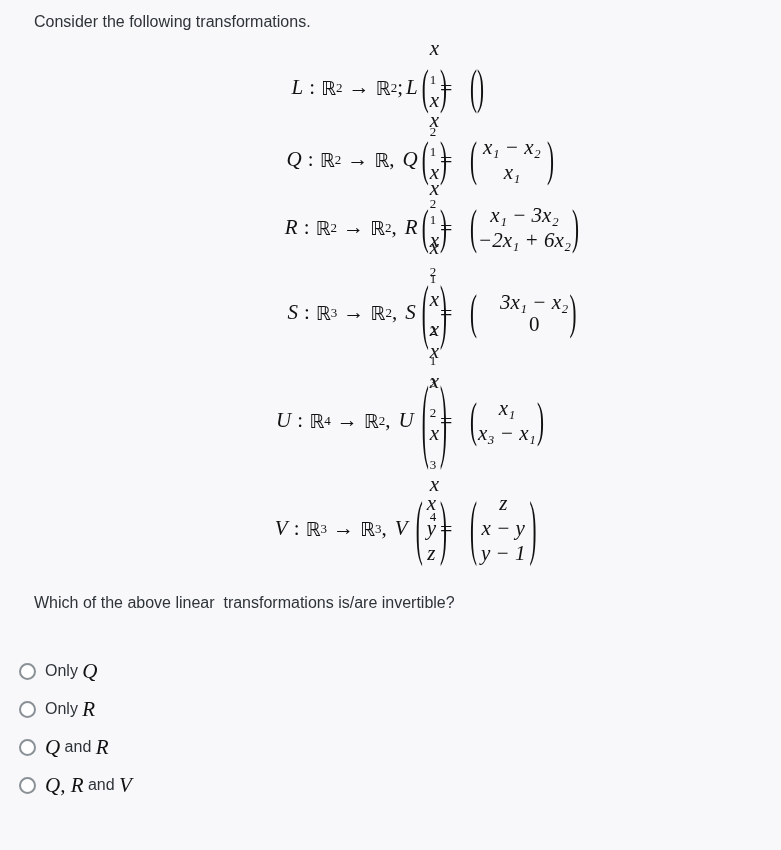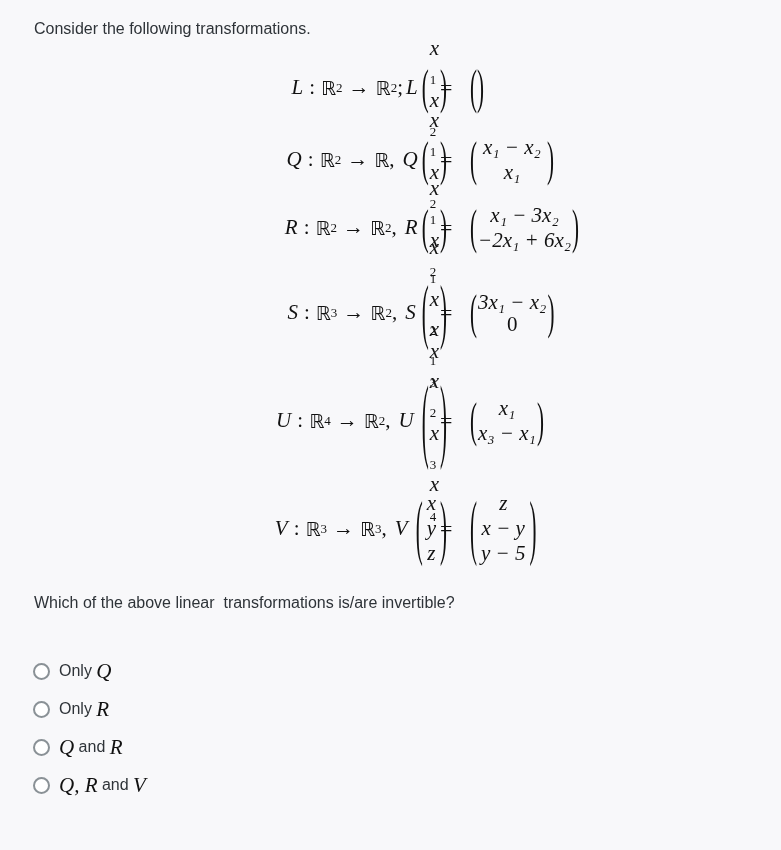--- a/index.html
+++ b/index.html
@@ -64,21 +64,21 @@
     line-height: 1.2;
     padding: 0 1px;
   }
   .vec span { display: block; }
   .bb { font-family: "DejaVu Sans", sans-serif; font-style: normal; font-size: 19px; }
   sup { font-size: 13px; vertical-align: 9px; font-style: normal; }
   sub { font-size: 13px; vertical-align: -4px; font-style: normal; }
   .sp { display: inline-block; width: 6px; }
   .options {
     position: absolute;
-    left: 33px; top: 652px;
+    left: 19px; top: 652px;
   }
   .option {
     display: flex; align-items: center;
     height: 38px;
     font-size: 16px;
     color: #2e3338;
     cursor: pointer;
   }
   .radio {
     width: 13px; height: 13px;
@@ -91,21 +91,21 @@
   .opt-math {
     font-family: "Liberation Serif", "DejaVu Serif", serif;
     font-style: italic;
     font-size: 21px;
     color: #111;
   }
 </style>
 </head>
 <body>
 
-<div class="prompt" style="top:20px;">Consider the following transformations.</div>
+<div class="prompt" style="top:13px;">Consider the following transformations.</div>
 
 <div class="eq-row math" style="top:88px;">
   <div class="lhs">
     <span class="mi">L</span>
     <span class="sp"></span>:<span class="sp"></span>
     <span class="bb">ℝ</span><sup>2</sup>
     <span class="sp"></span><span>→</span><span class="sp"></span>
     <span class="bb">ℝ</span><sup>2</sup><span>;</span>
     <span class="mi" style="margin-left:3px;">L</span>
     <span class="paren" style="transform:scaleY(2.3);margin-left:4px;">(</span>
@@ -186,21 +186,21 @@
     <span class="vec mi">
       <span><span>x</span><sub>1</sub></span>
       <span><span>x</span><sub>2</sub></span>
       <span><span>x</span><sub>3</sub></span>
     </span>
     <span class="paren" style="transform:scaleY(3.4);">)</span>
   </div>
   <div class="equals">=</div>
   <div class="rhs">
     <span class="paren" style="transform:scaleY(2.3);">(</span>
-    <span class="vec mi" style="line-height:1.05;">
+    <span class="vec mi" style="line-height:1.05;margin-left:22px;">
       <span>3x₁ − x₂</span>
       <span style="font-style:normal;">0</span>
     </span>
     <span class="paren" style="transform:scaleY(2.3);">)</span>
   </div>
 </div>
 
 <div class="eq-row math" style="top:421px;">
   <div class="lhs">
     <span class="mi">U</span>
@@ -244,21 +244,21 @@
       <span>z</span>
     </span>
     <span class="paren" style="transform:scaleY(3.4);">)</span>
   </div>
   <div class="equals">=</div>
   <div class="rhs">
     <span class="paren" style="transform:scaleY(3.4);">(</span>
     <span class="vec mi" style="padding:0 4px;">
       <span>z</span>
       <span>x − y</span>
-      <span>y − 5</span>
+      <span>y − 1</span>
     </span>
     <span class="paren" style="transform:scaleY(3.4);">)</span>
   </div>
 </div>
 
 <div class="prompt" style="top:594px;">Which of the above linear  transformations is/are invertible?</div>
 
 <div class="options">
   <div class="option">
     <span class="radio"></span>

